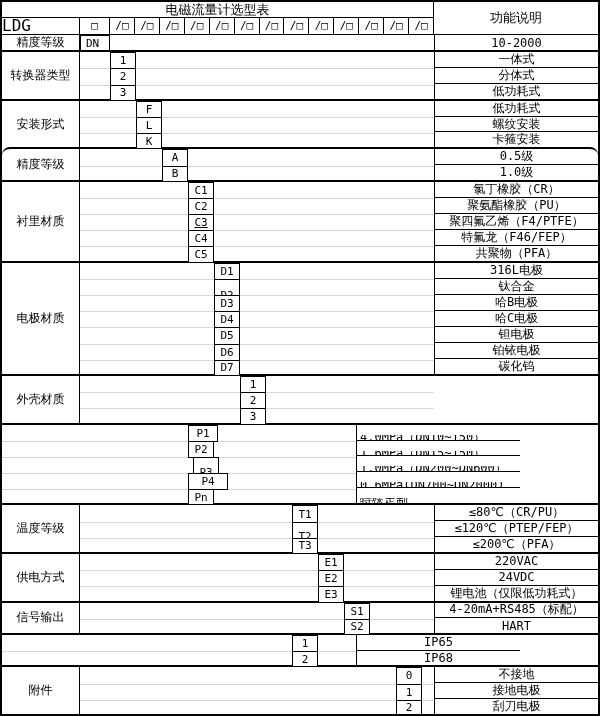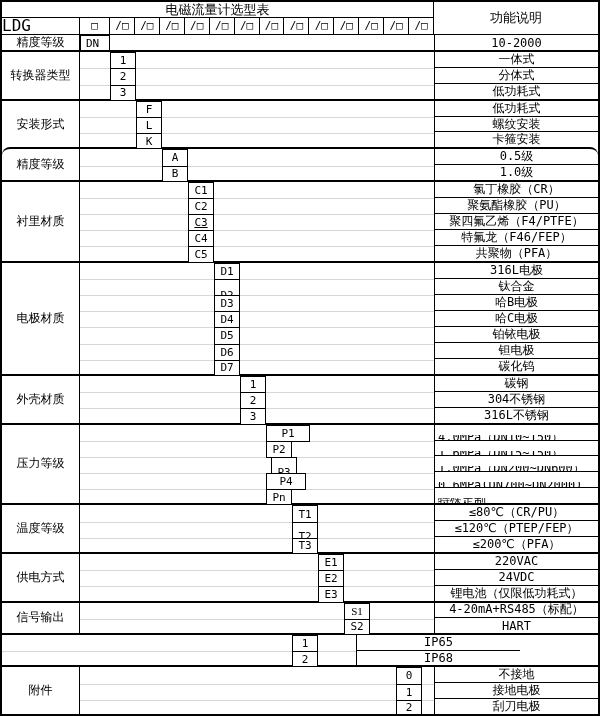--- a/index.html
+++ b/index.html
@@ -187,48 +187,42 @@
           <div class="code" style="left: 134px; top: 48.5714px; width: 26px; height: 17.1905px;">D4</div>
           <div class="code" style="left: 134px; top: 64.7619px; width: 26px; height: 17.1905px;">D5</div>
           <div class="code" style="left: 134px; top: 80.9524px; width: 26px; height: 17.1905px;">D6</div>
           <div class="code" style="left: 134px; top: 97.1429px; width: 26px; height: 16.1905px;">D7</div>
         </div>
         <div class="g-func">
           <div class="fcell">316L电极</div>
           <div class="fcell">钛合金</div>
           <div class="fcell">哈B电极</div>
           <div class="fcell">哈C电极</div>
+          <div class="fcell">钽电极</div>
           <div class="fcell">铂铱电极</div>
-          <div class="fcell">钽电极</div>
           <div class="fcell">碳化钨</div>
         </div>
       </div>
       <div class="band" style="height: 48.5714px;">
         <div class="g-name">外壳材质</div>
         <div class="g-mid">
           <div class="gline" style="top: 16.1905px;"></div>
           <div class="gline" style="top: 32.381px;"></div>
           <div class="code" style="left: 160px; top: 0px; width: 26px; height: 17.1905px;">1</div>
           <div class="code" style="left: 160px; top: 16.1905px; width: 26px; height: 17.1905px;">2</div>
           <div class="code" style="left: 160px; top: 32.381px; width: 26px; height: 16.1905px;">3</div>
         </div>
-        <div class="g-func">
-          <div class="fcell">碳钢</div>
-          <div class="fcell">304不锈钢</div>
-          <div class="fcell">316L不锈钢</div>
-        </div>
       </div>
       <div class="band" style="height: 80.9524px;">
-        <div class="g-name">压力等级</div>
         <div class="g-mid">
           <div class="gline" style="top: 16.1905px;"></div>
           <div class="gline" style="top: 32.381px;"></div>
           <div class="gline" style="top: 48.5714px;"></div>
           <div class="gline" style="top: 64.7619px;"></div>
-          <div class="code" style="left: 186px; top: 0px; width: 44px; height: 17.1905px;">P1</div>
+          <div class="code" style="left: 186px; top: 0px; width: 30px; height: 17.1905px;">P1</div>
           <div class="code" style="left: 186px; top: 16.1905px; width: 26px; height: 17.1905px;">P2</div>
           <div class="code" style="left: 170px; top: 32.381px; width: 26px; height: 31px; margin-left: 21px;">P3</div>
           <div class="code" style="left: 186px; top: 48.5714px; width: 40px; height: 17.1905px;">P4</div>
           <div class="code" style="left: 186px; top: 64.7619px; width: 26px; height: 16.1905px;">Pn</div>
         </div>
         <div class="g-func left">
           <div class="fcell">4.0MPa（DN10~150）</div>
           <div class="fcell">1.6MPa（DN15~150）</div>
           <div class="fcell">1.0MPa（DN200~DN600）</div>
           <div class="fcell">0.6MPa(DN700~DN2000)</div>
@@ -262,21 +256,21 @@
         <div class="g-func">
           <div class="fcell">220VAC</div>
           <div class="fcell">24VDC</div>
           <div class="fcell">锂电池（仅限低功耗式）</div>
         </div>
       </div>
       <div class="band" style="height: 32.381px;">
         <div class="g-name">信号输出</div>
         <div class="g-mid">
           <div class="gline" style="top: 16.1905px;"></div>
-          <div class="code" style="left: 264px; top: 0px; width: 26px; height: 17.1905px; font-family: Liberation Serif, serif;">S1</div>
+          <div class="code" style="left: 264px; top: 0px; width: 26px; height: 17.1905px;">S1</div>
           <div class="code" style="left: 264px; top: 16.1905px; width: 26px; height: 16.1905px;">S2</div>
         </div>
         <div class="g-func">
           <div class="fcell">4-20mA+RS485（标配）</div>
           <div class="fcell">HART</div>
         </div>
       </div>
       <div class="band" style="height: 32.381px;">
         <div class="g-mid">
           <div class="gline" style="top: 16.1905px;"></div>

